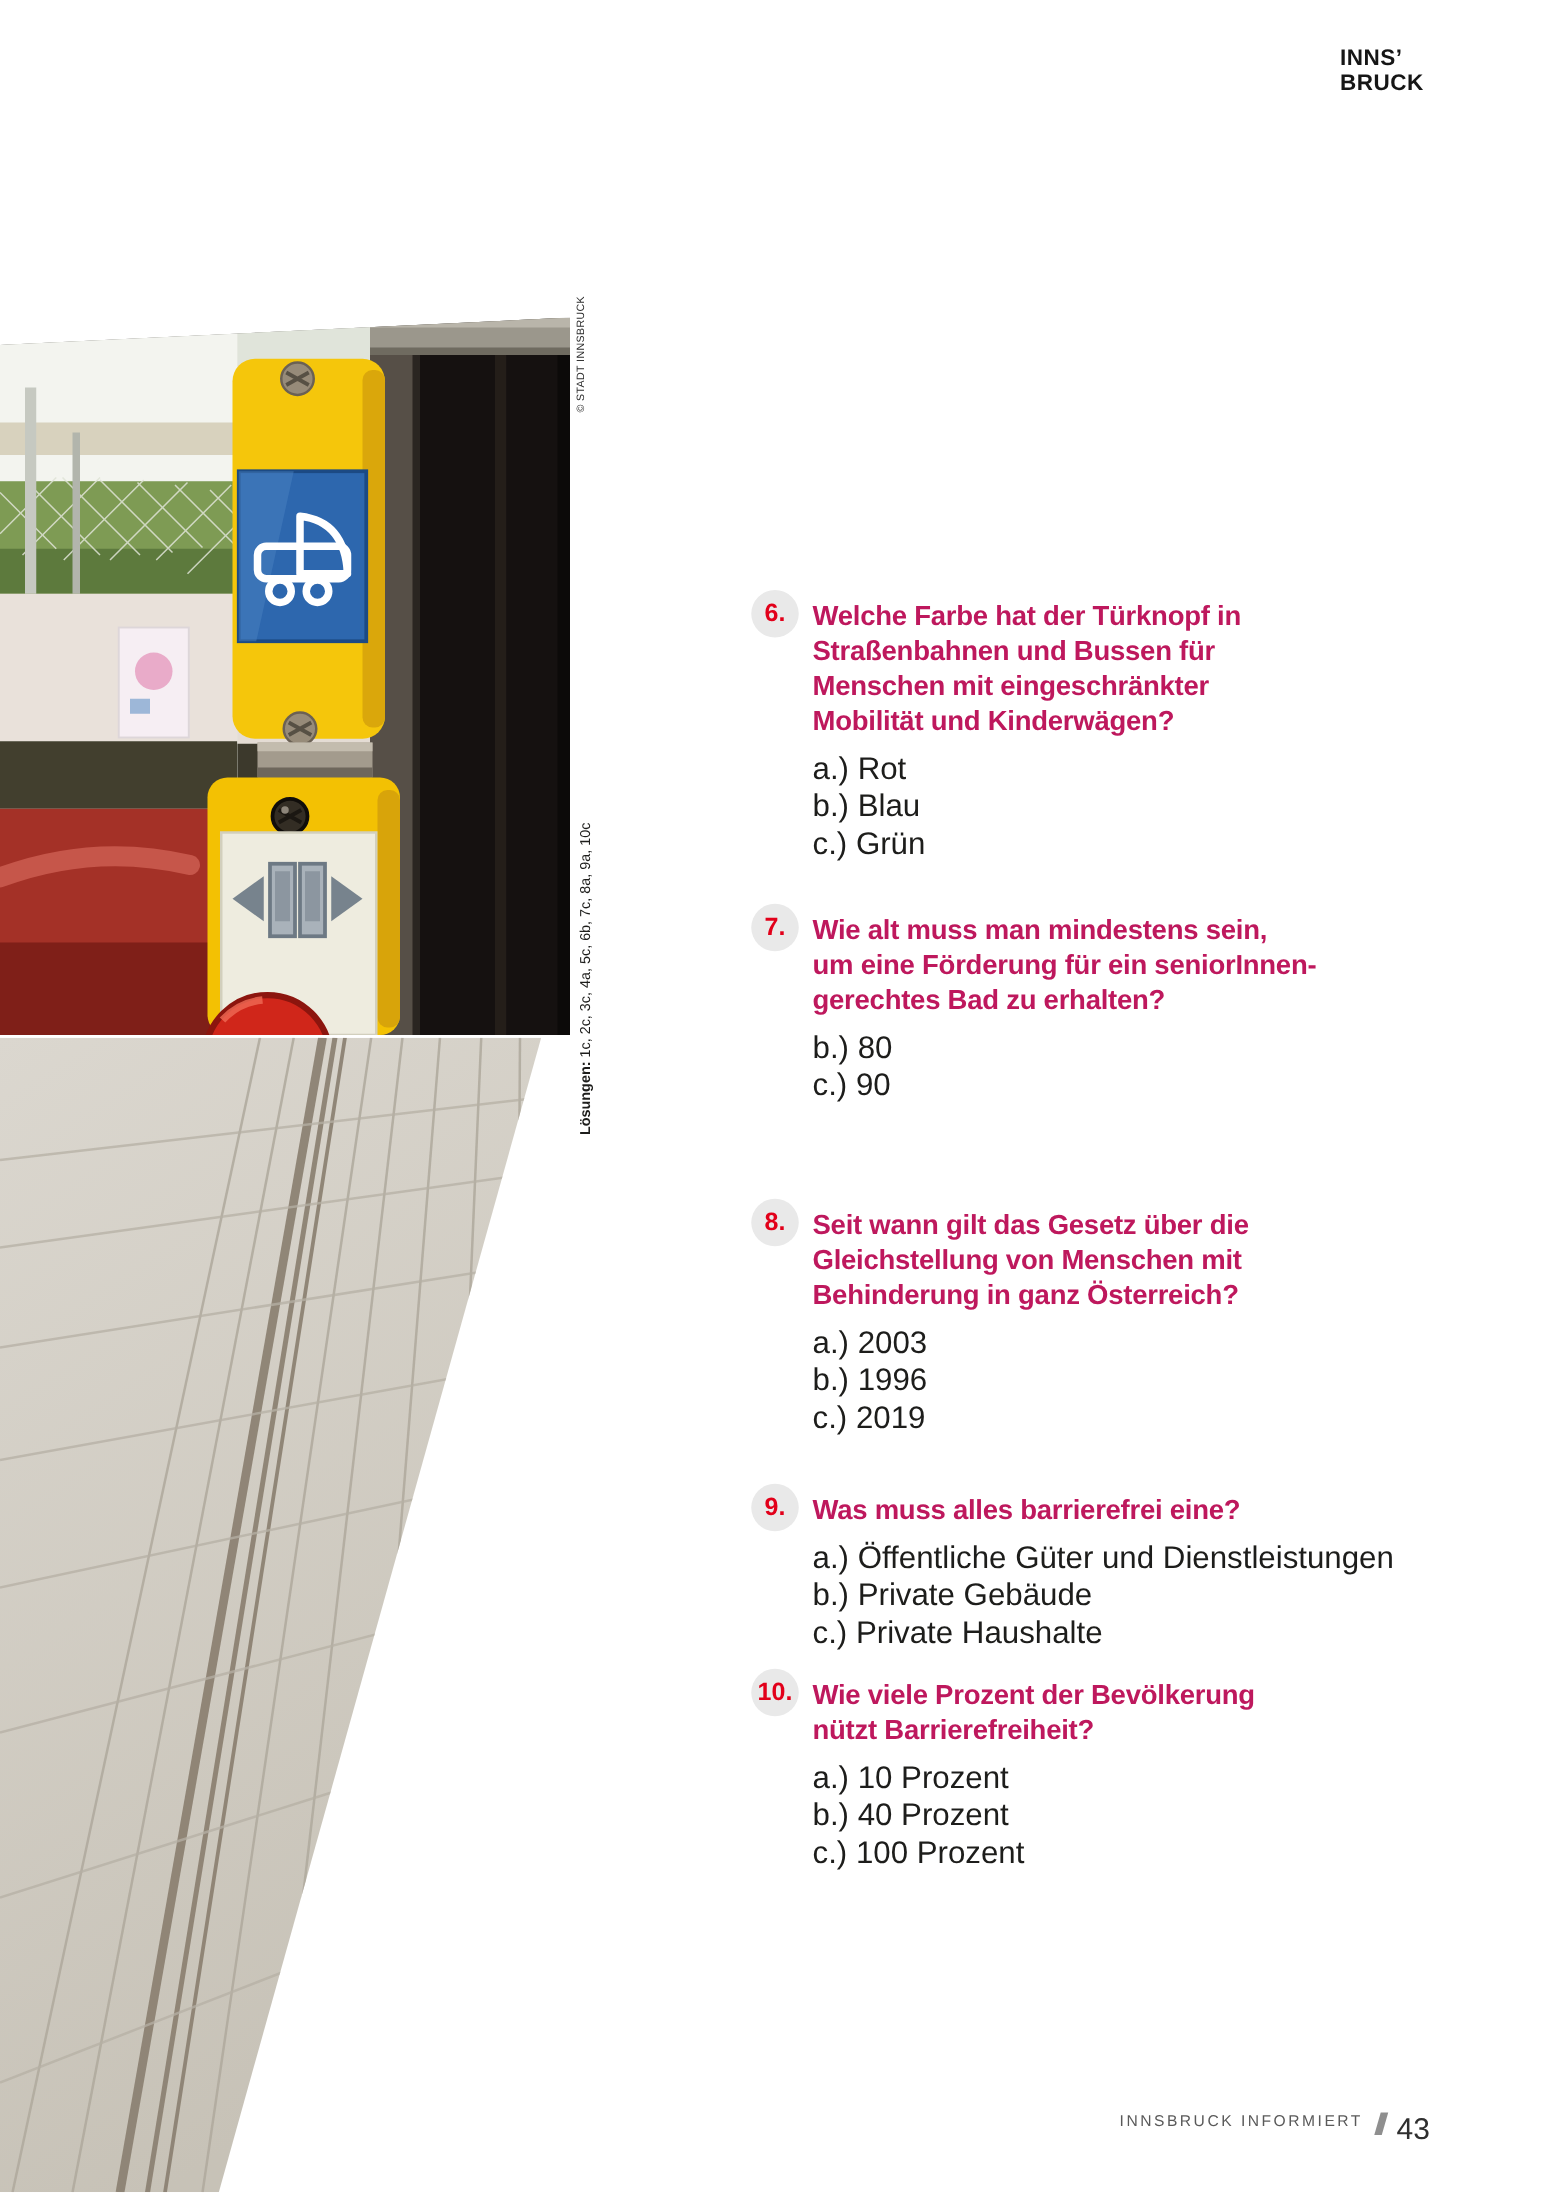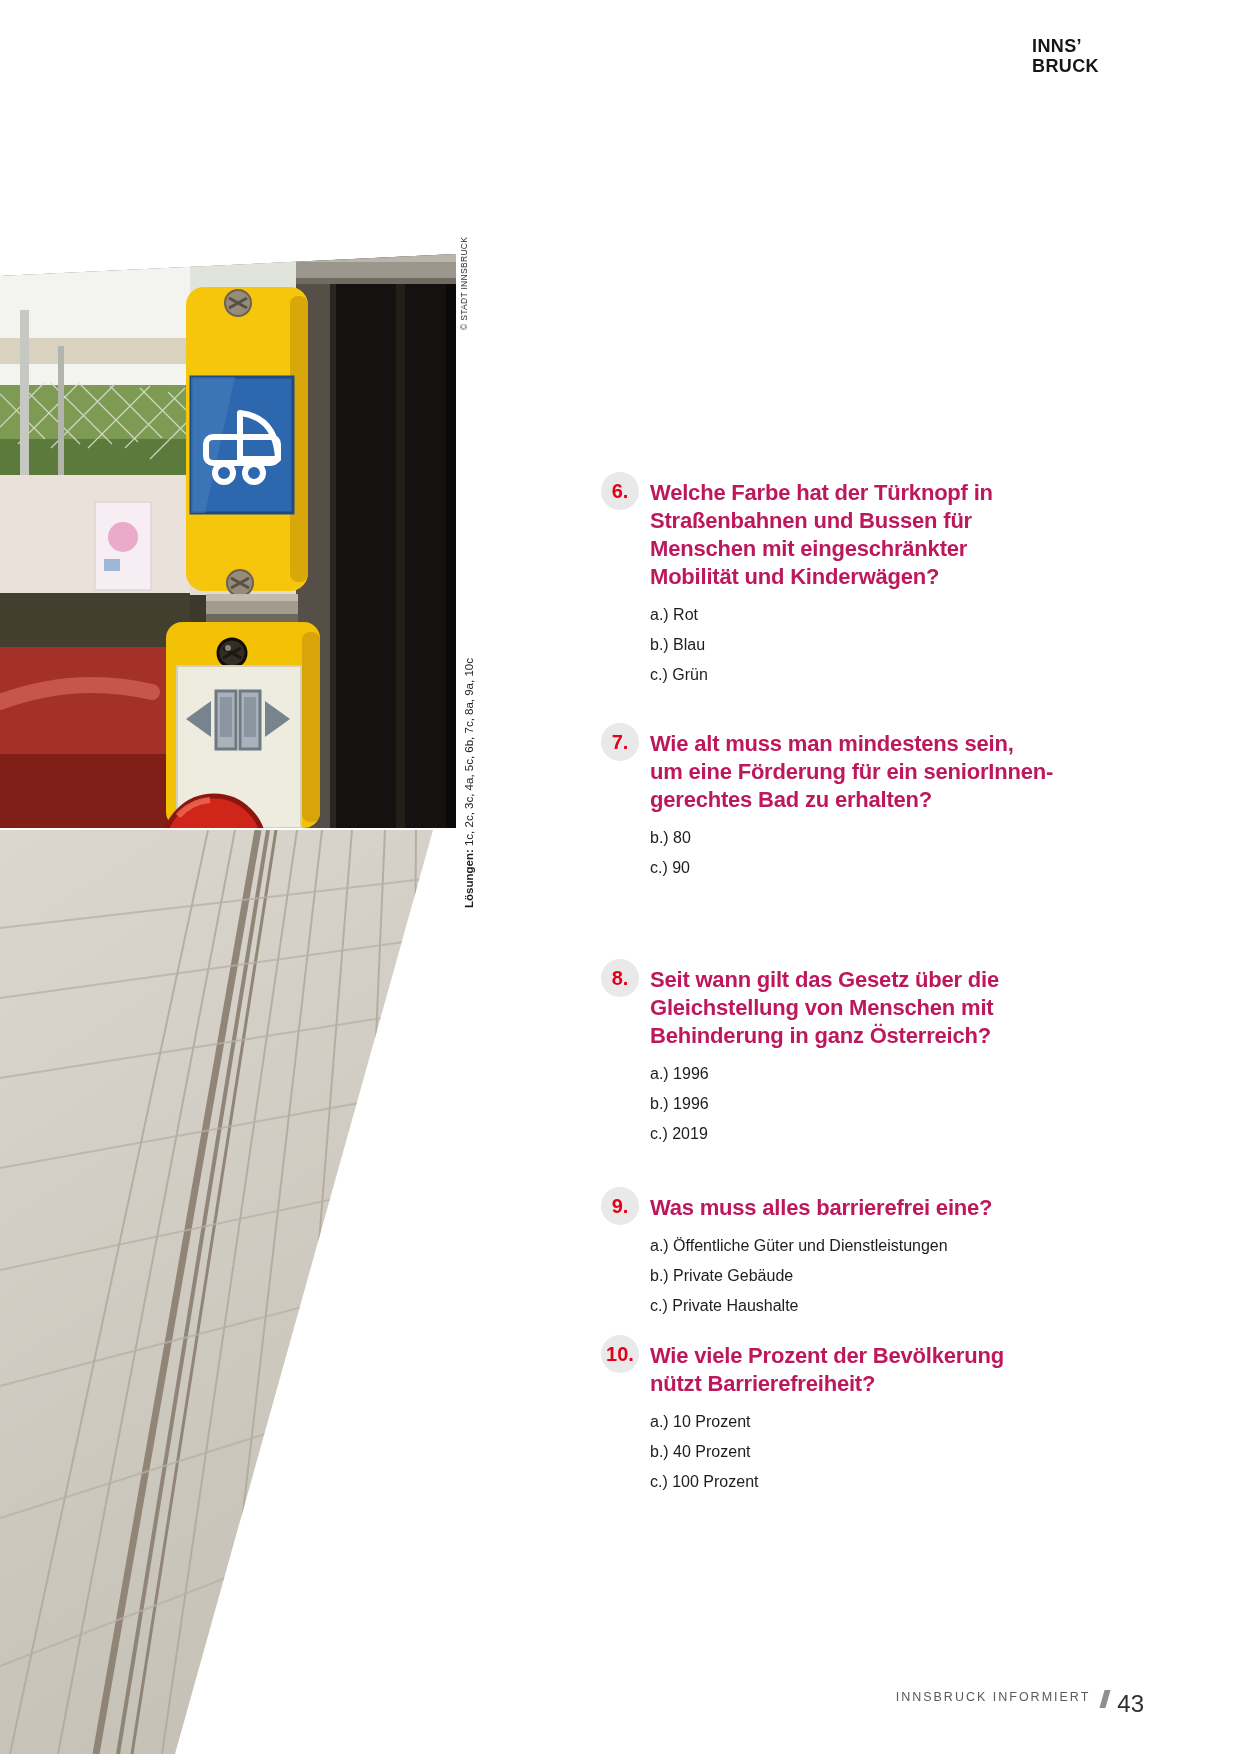--- a/index.html
+++ b/index.html
@@ -2,21 +2,21 @@
 <html><head>
 <meta charset="utf-8">
 <style>
   html,body{margin:0;padding:0;background:#ffffff;}
   .page{
     position:relative;width:1241px;height:1754px;background:#ffffff;overflow:hidden;
     font-family:"Liberation Sans","DejaVu Sans",sans-serif;
   }
   
   .logo{
-    position:absolute;left:1032px;top:36px;color:#161616;
+    position:absolute;left:1072px;top:36px;color:#161616;
     font-weight:700;font-size:18px;line-height:20px;letter-spacing:.4px;
   }
   
   .photo-tram{
     position:absolute;left:0;top:254px;width:456px;height:574px;
     clip-path:polygon(0 22px,456px 0,456px 574px,0 574px);
   }
   .photo-pave{
     position:absolute;left:0;top:830px;width:433px;height:924px;
     clip-path:polygon(0 0,433px 0,175px 924px,0 924px);
@@ -36,21 +36,21 @@
     width:38px;height:38px;border-radius:50%;background:#e9e9e9;
     color:#e2001a;font-weight:700;font-size:20px;
     display:flex;align-items:center;justify-content:center;flex:0 0 38px;
   }
   .q-body{margin-left:11px;padding-top:7px;}
   .q-title{
     color:#be185d;font-weight:700;font-size:22px;line-height:28px;
     letter-spacing:-.2px;white-space:pre-line;
   }
   .answers{margin-top:9px;}
-  .answer{font-size:16px;line-height:30px;color:#1d1d1b;}
+  .answer{font-size:25px;line-height:30px;color:#1d1d1b;}
   
   .footer{position:absolute;top:1690px;right:97px;display:flex;align-items:flex-start;}
   .footer-label{font-size:12.5px;letter-spacing:2px;color:#5a5a5a;}
   .footer-slash{width:6px;height:18px;background:#8f8f8f;transform:skewX(-16deg);margin:0 9px 0 12px;}
   .footer-page{font-size:24px;color:#2f2f2f;}
 </style>
 </head>
 <body>
 
 <div class="page">
@@ -220,21 +220,21 @@
       </div>
     </div>
 
     <div class="q-row" style="top: 959px;">
       <div class="q-num">8.</div>
       <div class="q-body">
         <div class="q-title">Seit wann gilt das Gesetz über die
 Gleichstellung von Menschen mit
 Behinderung in ganz Österreich?</div>
         <div class="answers">
-            <div class="answer">a.) 1996</div>
+            <div class="answer">a.) 2003</div>
             <div class="answer">b.) 1996</div>
             <div class="answer">c.) 2019</div>
           </div>
       </div>
     </div>
 
     <div class="q-row" style="top: 1187px;">
       <div class="q-num">9.</div>
       <div class="q-body">
         <div class="q-title">Was muss alles barrierefrei eine?</div>

